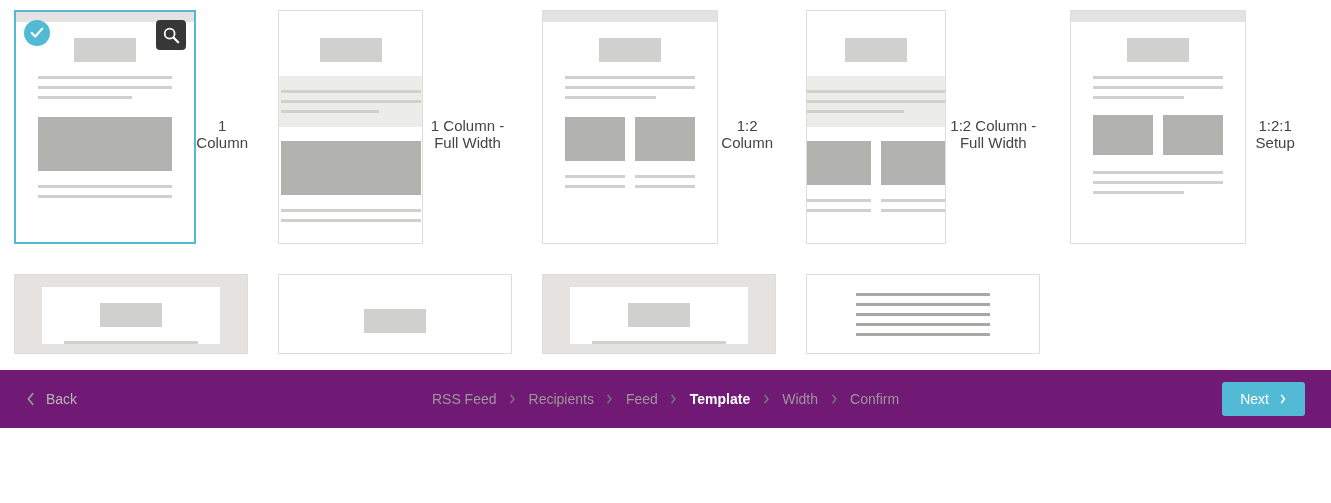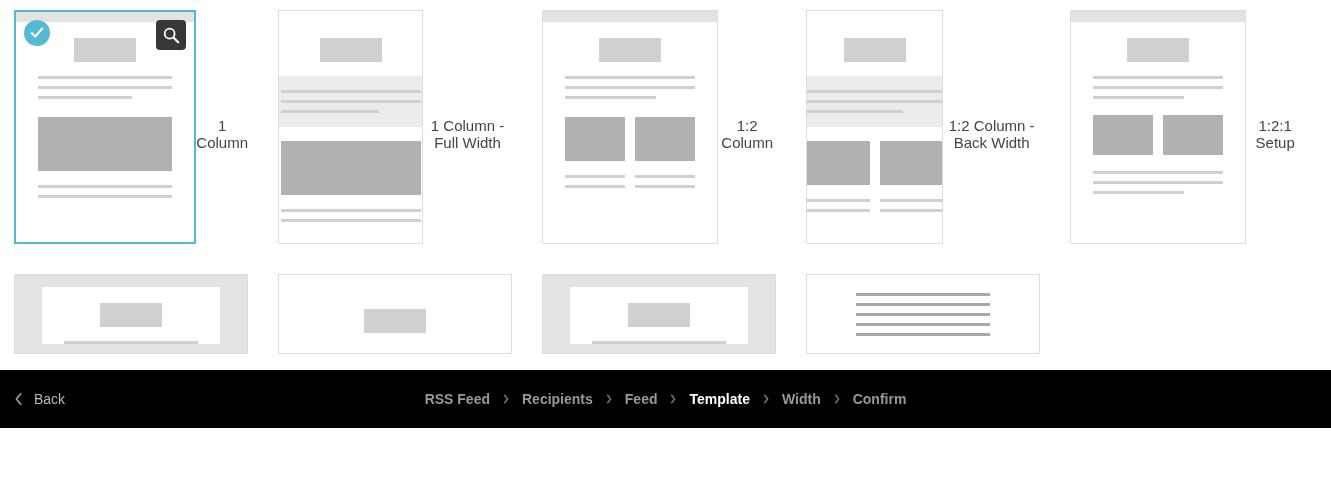--- a/index.html
+++ b/index.html
@@ -15,25 +15,25 @@
 .zoom-btn { position: absolute; top: 8px; right: 8px; width: 30px; height: 30px; border-radius: 4px; background: #373737; display: flex; align-items: center; justify-content: center; cursor: pointer; }
 .zoom-btn svg { width: 18px; height: 18px; }
 .card-label { margin-top: 13px; font-size: 15px; color: #444; text-align: center; }
 .page { background: #fff; display: flex; flex-direction: column; align-items: center; }
 .ph-header { width: 62px; height: 24px; background: #d0d0ce; margin-top: 16px; }
 .ph-line { height: 3px; background: #d0d0ce; }
 .ph-img { background: #b1b1af; }
 .row { display: flex; gap: 10px; width: 100%; }
 .fw-band { width: 100%; background: #ececea; display: flex; flex-direction: column; align-items: center; padding: 10px 0; }
 
-.bottom-bar { position: relative; width: 100%; height: 58px; background: #000000; margin-top: 16px; display: flex; align-items: center; padding: 0 14px; }
+.bottom-bar { position: relative; width: 100%; height: 58px; background: #701a75; margin-top: 16px; display: flex; align-items: center; padding: 0 26px; }
 .back-btn { display: flex; align-items: center; color: #b8b6b4; font-size: 14px; cursor: pointer; }
 .back-btn svg { width: 10px; height: 14px; margin-right: 10px; }
 .crumbs { position: absolute; left: 50%; transform: translateX(-50%); display: flex; align-items: center; gap: 8px; }
-.crumb { color: #9b9896; font-size: 14px; cursor: pointer; font-weight: bold; }
+.crumb { color: #9b9896; font-size: 14px; cursor: pointer; }
 .crumb.active { color: #fff; font-weight: 600; }
 .crumb-sep svg { width: 8px; height: 12px; }
 .crumb-sep { color: #777; display: flex; align-items: center; margin: 0 4px; }
 .next-btn { margin-left: auto; background: #52bad5; color: #fff; border-radius: 3px; padding: 9px 18px; font-size: 14px; display: flex; align-items: center; gap: 10px; cursor: pointer; }
 .next-btn svg { width: 8px; height: 12px; }
 </style>
 </head>
 <body>
 
 <div class="container">
@@ -161,21 +161,21 @@
               </div>
               <div style="flex:1;">
                 <div class="ph-line" style="width:100%;"></div>
                 <div style="height:7px;"></div>
                 <div class="ph-line" style="width:100%;"></div>
               </div>
             </div>
           </div>
         </div>
       </div>
-      <div class="card-label">1:2 Column - Back Width</div>
+      <div class="card-label">1:2 Column - Full Width</div>
     </div>
 
     <div class="card-wrap">
       <div class="card">
         <div class="page" style="width:178px; height:222px; margin-top:12px; padding:0 22px;">
           <div class="ph-header"></div>
           <div style="height:14px;"></div>
           <div class="ph-line" style="width:100%;"></div>
           <div style="height:7px;"></div>
           <div class="ph-line" style="width:100%;"></div>
@@ -281,13 +281,19 @@
       </span>
     <span class="crumb">Width</span>
     <span class="crumb-sep">
         <svg viewBox="0 0 10 16">
           <path d="M3 3 L7 8 L3 13" stroke="#777" stroke-width="2" fill="none" stroke-linecap="round" stroke-linejoin="round"></path>
         </svg>
       </span>
     <span class="crumb">Confirm</span>
   </div>
 
+  <div class="next-btn">
+    <span>Next</span>
+    <svg viewBox="0 0 10 16">
+        <path d="M3 3 L7 8 L3 13" stroke="#fff" stroke-width="2" fill="none" stroke-linecap="round" stroke-linejoin="round"></path>
+      </svg>
+  </div>
 </div>
 
 </body></html>

